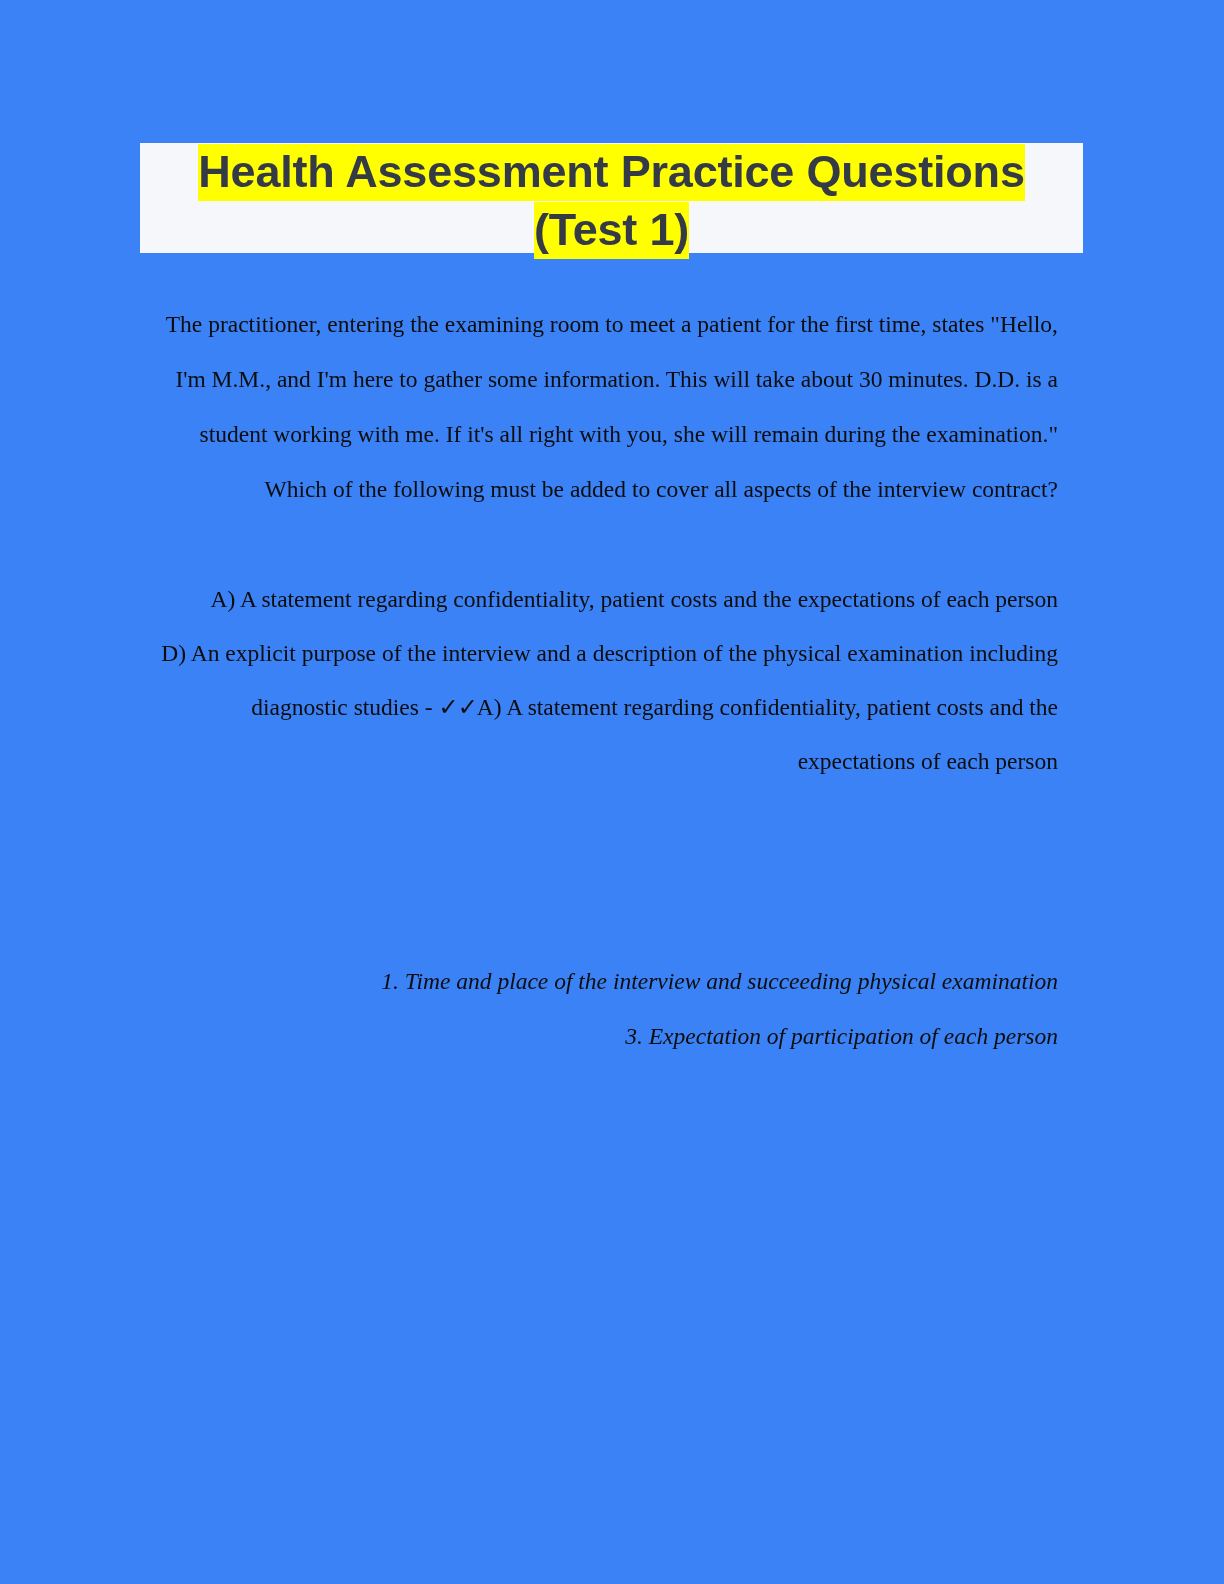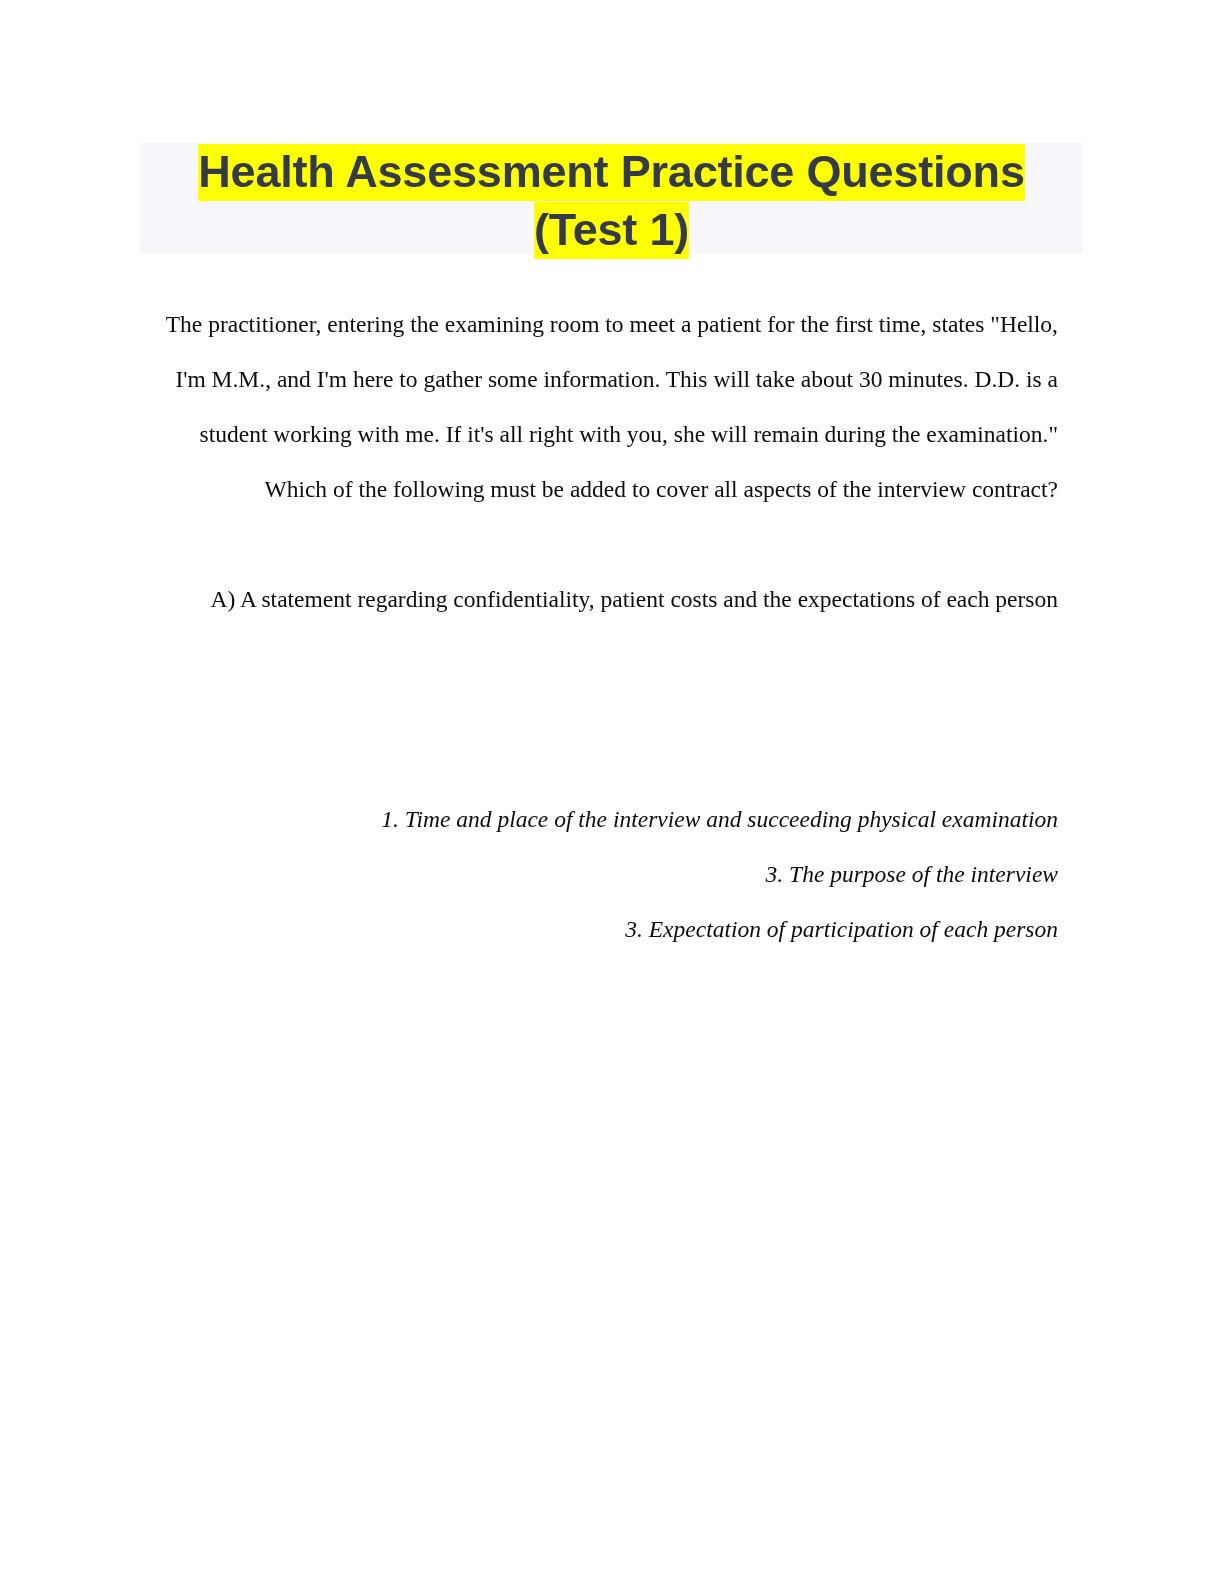--- a/index.html
+++ b/index.html
@@ -14,21 +14,21 @@
     font-family: "Liberation Serif", "DejaVu Serif", serif;
     position: relative;
     overflow: hidden;
   }
 
   .page {
     position: absolute;
     inset: 0;
     width: 1224px;
     height: 1584px;
-    background: #ffffff;
+    background: #3b82f6;
   }
 
   
   .title-panel {
     position: absolute;
     left: 140px;
     top: 143px;
     width: 943px;
     height: 110px;
     background: #f5f7fa;
@@ -102,30 +102,30 @@
   </div>
 
   <div class="body-col">
 
     <p class="para">The practitioner, entering the examining room to meet a patient for the first time, states "Hello, I'm M.M., and I'm here to gather some information. This will take about 30 minutes. D.D. is a student working with me. If it's all right with you, she will remain during the examination." Which of the following must be added to cover all aspects of the interview contract?</p>
 
     <div class="spacer"></div>
 
     <div class="opt-list">
       <p class="para">A) A statement regarding confidentiality, patient costs and the expectations of each person</p>
+      <p class="para"><span>D) An explicit purpose of the interview and a description of the physical examination including diagnostic studies - </span><span class="check">✓✓</span><span>A) A statement regarding confidentiality, patient costs and the expectations of each person</span></p>
     </div>
 
     <div class="spacer"></div>
     <div class="spacer-half"></div>
 
 
     <div class="spacer"></div>
     <div class="spacer-half"></div>
 
     <div>
       <p class="para list-item">1. Time and place of the interview and succeeding physical examination</p>
-      <p class="para list-item">3. The purpose of the interview</p>
       <p class="para list-item">3. Expectation of participation of each person</p>
     </div>
 
   </div>
 
 </div>
 
 </body></html>

